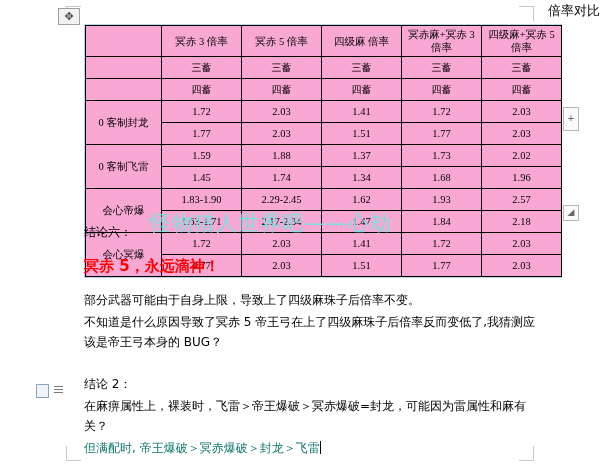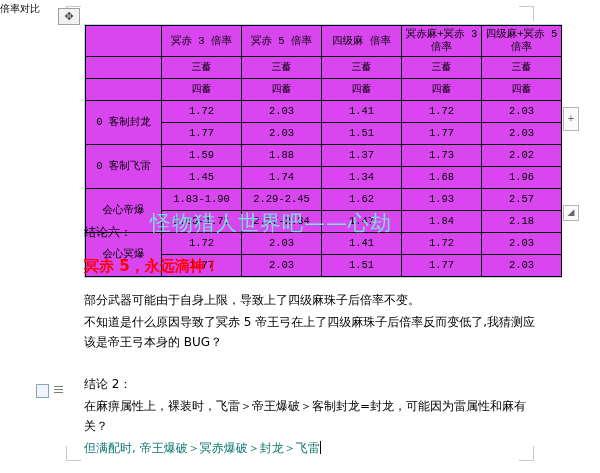--- a/index.html
+++ b/index.html
@@ -31,22 +31,22 @@
   .mark-tl { left: 66px; top: 6px; border-width: 1px 0 0 1px; }
   .mark-tr { right: 66px; top: 6px; border-width: 1px 1px 0 0; }
   .mark-bl { left: 66px; bottom: 12px; border-width: 0 0 1px 1px; }
   .mark-br { right: 66px; bottom: 12px; border-width: 0 1px 1px 0; }
 
   .doc-title {
     position: absolute;
     top: 2px;
     left: 0;
     width: 600px;
-    text-align: left;
-    font-size: 10px;
+    text-align: right;
+    font-size: 13px;
     color: #000;
     font-family: "DejaVu Sans", sans-serif;
   }
 
   
   .move-handle {
     position: absolute;
     left: 58px;
     top: 8px;
     width: 22px;
@@ -68,22 +68,22 @@
     top: 24px;
     width: 476px;
     border: 1px solid #bcd3e8;
     box-sizing: content-box;
   }
   table.matrix {
     border-collapse: collapse;
     width: 476px;
     table-layout: fixed;
     font-size: 10.5px;
-    font-family: Liberation Mono, monospace;
-    background: #d946ef;
+    font-family: Liberation Serif, serif;
+    background: #f9a8d4;
   }
   table.matrix td {
     border: 1px solid #000;
     text-align: center;
     vertical-align: middle;
     padding: 2px 1px;
     height: 17px;
     color: #000;
     line-height: 13px;
   }
@@ -317,21 +317,21 @@
   <div class="body-text">
     <p>结论六：</p>
     <div class="p-gap"></div>
     <p class="big-red">冥赤 5，永远滴神！</p>
     <div class="p-gap"></div>
     <p>部分武器可能由于自身上限，导致上了四级麻珠子后倍率不变。</p>
     <p>不知道是什么原因导致了冥赤 5 帝王弓在上了四级麻珠子后倍率反而变低了,我猜测应该是帝王弓本身的 BUG？</p>
     <div class="p-gap"></div>
     <div class="p-gap"></div>
     <p>结论 2：</p>
-    <p>在麻痹属性上，裸装时，飞雷＞帝王爆破＞客制封龙=封龙，可能因为雷属性和麻有关？</p>
+    <p>在麻痹属性上，裸装时，飞雷＞帝王爆破＞冥赤爆破=封龙，可能因为雷属性和麻有关？</p>
     <p><span class="red-line">但满配时, 帝王爆破＞冥赤爆破＞封龙＞飞雷</span><span class="caret"></span></p>
   </div>
 
   <div class="margin-icons">
     <div class="mi-sq a"></div>
     <div class="mi-line"></div>
   </div>
 
 </div>
 

